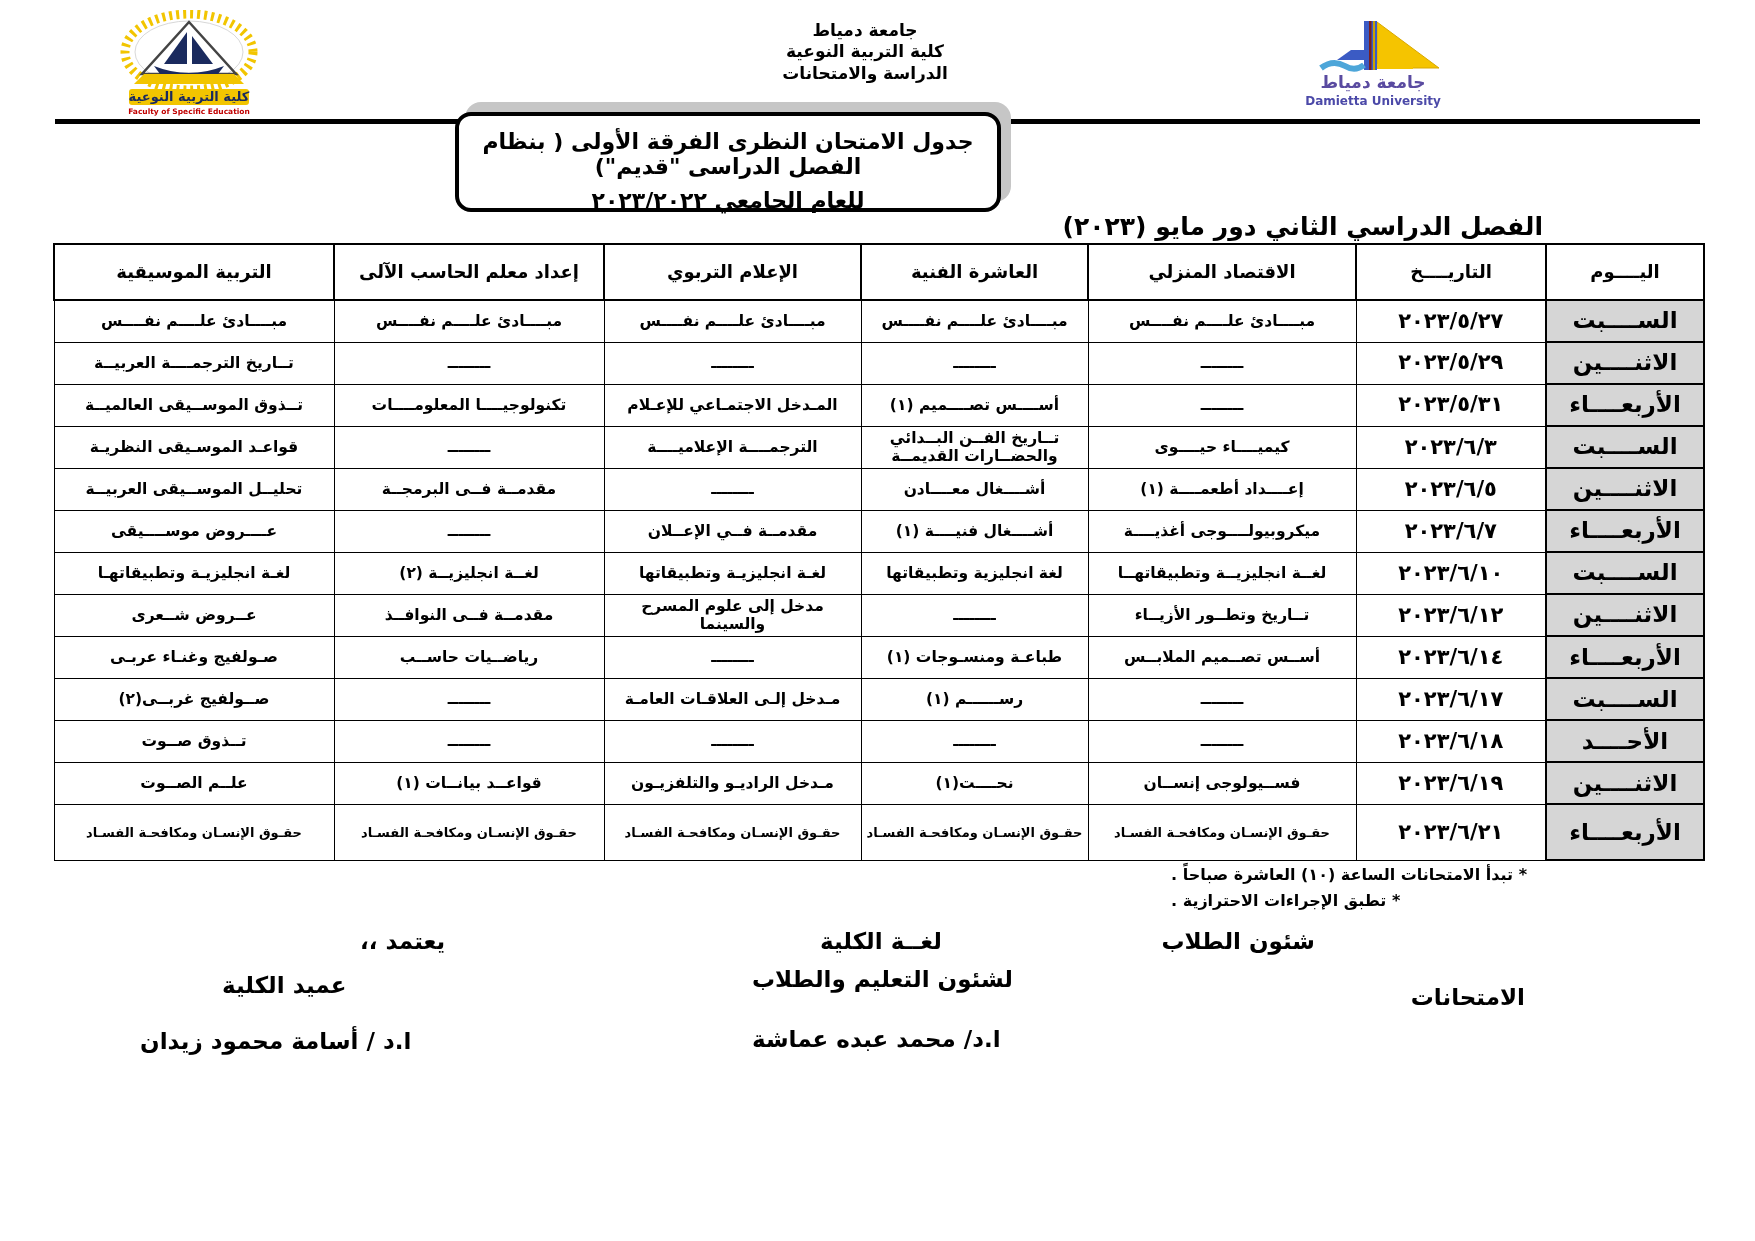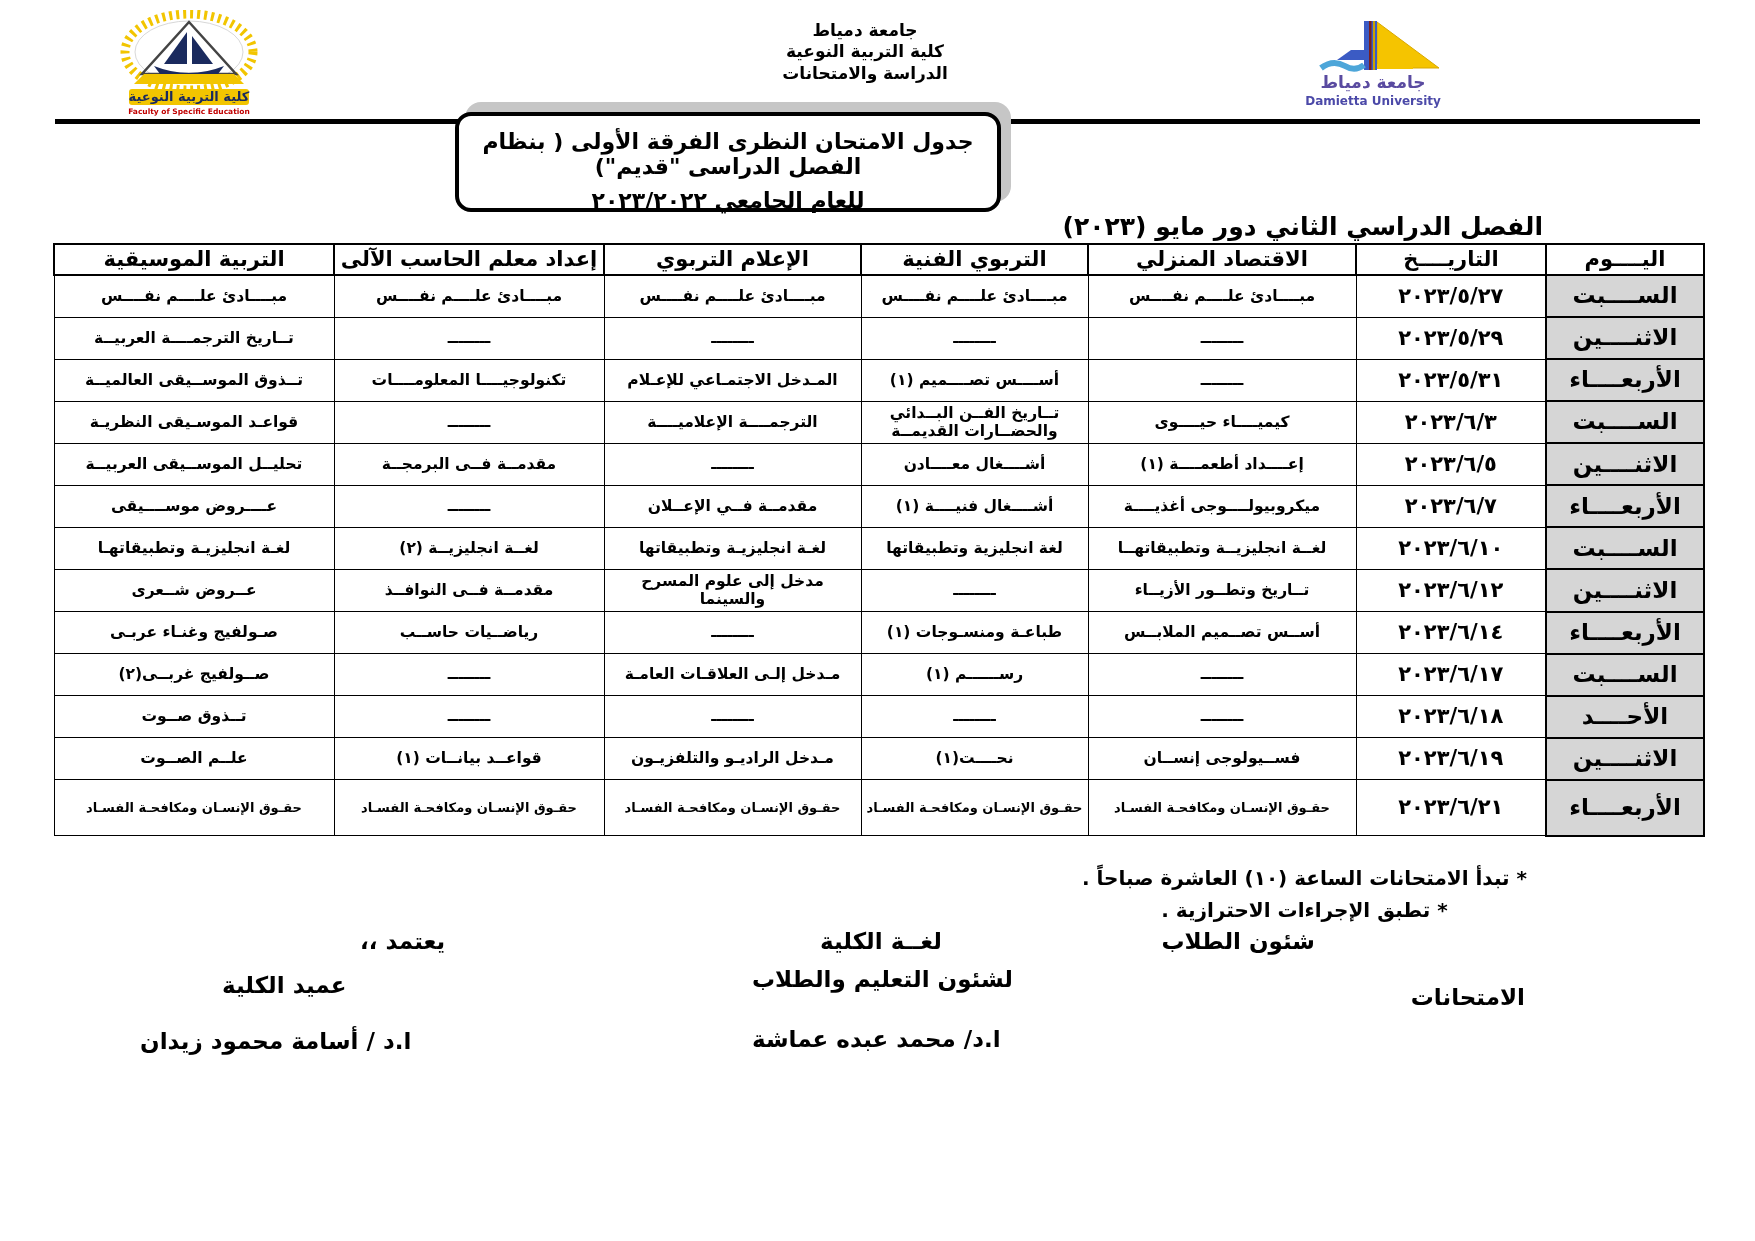--- a/index.html
+++ b/index.html
@@ -25,31 +25,31 @@
   .title-box .l1 { font-size:22px; font-weight:bold; }
   .title-box .l2 { font-size:22px; font-weight:bold; margin-top:9px; }
 
   .semester { position:absolute; top:212px; right:212px; font-size:25px; font-weight:bold; z-index:2; }
 
   
   table.exam { position:absolute; top:243px; right:50px; width:1650px;
     border-collapse:collapse; table-layout:fixed; }
   .exam th, .exam td { border:1.6px solid #000; text-align:center; vertical-align:middle;
     font-weight:bold; padding:2px 4px; line-height:1.2; overflow:hidden; }
-  .exam thead th { font-size:21px; height:28px; border-width:2px; background:#fff; }
+  .exam thead th { font-size:18px; height:56px; border-width:2px; background:#fff; }
   .exam thead th.day-col { border-width:2.5px; }
   .exam td.day-cell { background:#d6d6d6; font-size:23px; border-width:2.2px; height:42px;margin-top:37px; }
   .exam td.date-cell { font-size:21px; letter-spacing:1px; }
   .exam td.subject-cell { font-size:15.5px; }
   .exam tbody tr:last-child td.subject-cell { font-size:13px; }
   .exam tbody tr:last-child td.day-cell { height:56px; }
 
   
-  .notes { position:absolute; top:862px; right:228px; text-align:center; font-weight:bold;
-    font-size:20px; line-height:1.6; }
+  .notes { position:absolute; top:862px; right:228px; text-align:left; font-weight:bold;
+    font-size:16px; line-height:1.6; }
   .sig { position:absolute; font-weight:bold; font-size:23px; white-space:nowrap; }
   .sig-exams { top:984px; right:230px; }
   .sig-affairs { top:928px; right:440px; }
   .sig-vice-title { top:928px; left:820px; }
   .sig-approve { top:928px; left:360px; }
   .sig-vice-dept { top:966px; left:752px; }
   .sig-dean-title { top:972px; left:222px; }
   .sig-vice-name { top:1026px; left:752px; }
   .sig-dean-name { top:1028px; left:140px; }
 </style>
@@ -110,21 +110,21 @@
       <col style="width:227px">
         <col style="width:257px">
         <col style="width:270px">
         <col style="width:280px">
     </colgroup>
     <thead>
       <tr>
         <th class="day-col">اليــــوم</th>
         <th>التاريــــخ</th>
         <th>الاقتصاد المنزلي</th>
-        <th>التربوي الفنية</th>
+        <th>العاشرة الفنية</th>
         <th>الإعلام التربوي</th>
         <th>إعداد معلم الحاسب الآلى</th>
         <th>التربية الموسيقية</th>
       </tr>
     </thead>
     <tbody id="table-body">
         <tr>
           <td class="day-cell">الســــبت</td>
           <td class="date-cell">٢٠٢٣/٥/٢٧</td>
           <td class="subject-cell">مبــــادئ علــــم نفــــس</td>

